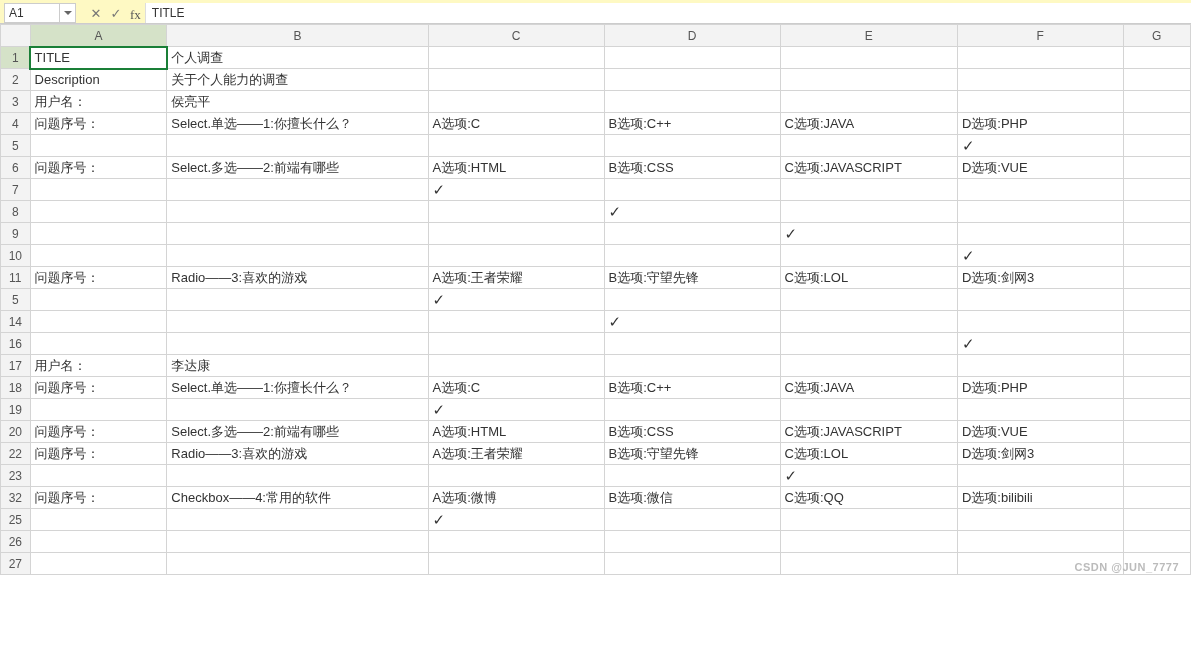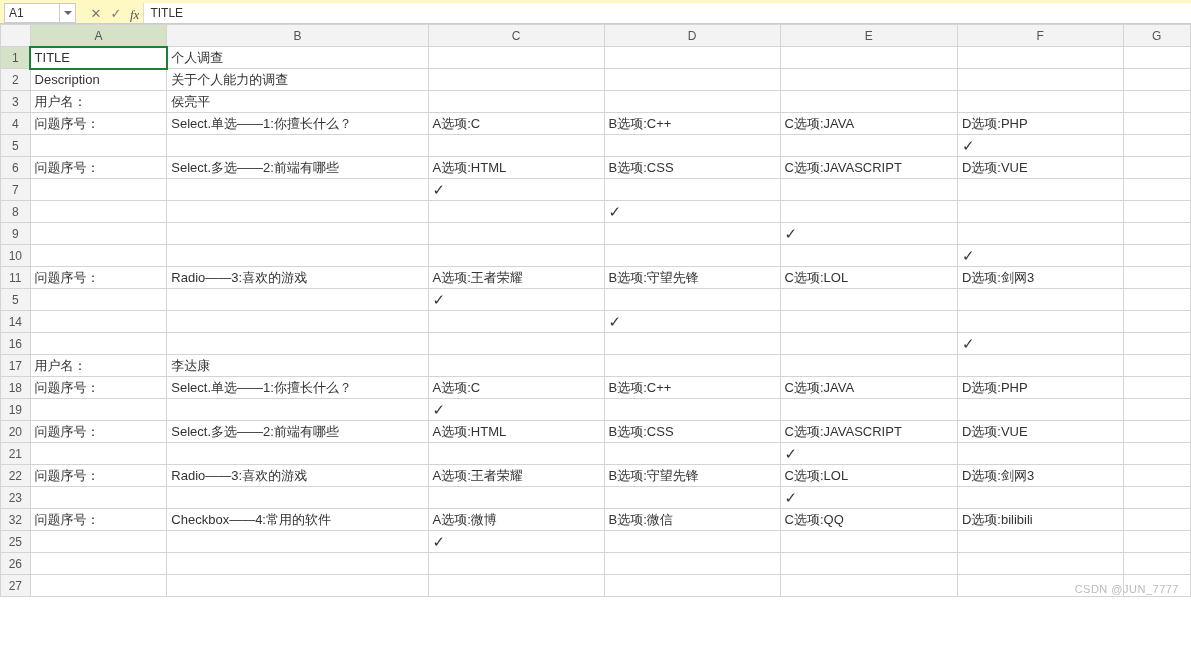--- a/index.html
+++ b/index.html
@@ -2,39 +2,39 @@
 <html><head>
 <meta charset="utf-8">
 <style>
   * { box-sizing: border-box; margin: 0; padding: 0; }
   html, body { width: 1191px; height: 667px; font-family: "Segoe UI", Arial, sans-serif; font-size: 13px; background: #fff; color: #333; overflow: hidden; }
   .formula-bar { display: flex; align-items: flex-end; height: 24px; border-bottom: 1px solid #ccc; background: #fef9c3; }
   .name-box { width: 56px; height: 20px; margin-left: 4px; border: 1px solid #ccc; background: #fff; padding: 0 4px; font-size: 12px; line-height: 18px; }
   .nb-arrow { width: 16px; height: 20px; border: 1px solid #ccc; border-left: none; display: flex; align-items: center; justify-content: center; background: #fff; }
   .fb-sep { width: 10px; }
   .fb-icon { width: 20px; height: 20px; display: flex; align-items: center; justify-content: center; color: #777; }
-  .fb-fx { font-style: italic; font-family: "Times New Roman", serif; font-size: 13px; color: #555; margin: 0 4px; }
+  .fb-fx { font-family: "Times New Roman", serif; font-size: 13px; color: #555; margin: 0 4px; }
   .formula-input { flex: 1; height: 20px; border-left: 1px solid #ddd; padding: 0 6px; font-size: 12px; line-height: 20px; background: #fff; }
   .sheet-area { position: relative; }
   table.sheet { border-collapse: collapse; table-layout: fixed; }
   .sheet th, .sheet td { border: 1px solid #d4d4d4; height: 22px; font-weight: normal; vertical-align: middle; padding: 0 4px; white-space: nowrap; overflow: hidden; }
   th.col-head { background: #f3f3f3; text-align: center; font-size: 12px; color: #555; }
   th.row-head { background: #f3f3f3; text-align: center; font-size: 12px; color: #555; width: 30px; }
   th.corner { background: #f3f3f3; width: 30px; }
   .col-A { width: 140px; }
   .col-B { width: 265px; }
   .col-C { width: 180px; }
   .col-D { width: 180px; }
   .col-E { width: 180px; }
   .col-F { width: 170px; }
   .col-G { width: 70px; }
   .selected-hdr { background: #d5e2c8 !important; color: #2e5c1f; }
   td.sel-cell { outline: 2px solid #1a7f37; outline-offset: -1px; background: #fff; }
   .check { font-size: 15px; }
-  .watermark { position: absolute; right: 12px; bottom: 2px; font-size: 11px; color: #bbb; font-family: Arial, sans-serif; letter-spacing: 0.5px; }
+  .watermark { position: absolute; right: 12px; bottom: 2px; font-size: 11px; color: #bbb; font-family: Arial, sans-serif; letter-spacing: 0.5px; font-weight: bold; }
 </style>
 </head>
 <body>
 
 <div class="formula-bar">
   <div class="name-box">A1</div>
   <div class="nb-arrow">
     <svg width="8" height="8" viewBox="0 0 8 8">
         <path d="M0 2 L4 6 L8 2 Z" fill="#666"></path>
       </svg>
@@ -235,30 +235,20 @@
           <th class="row-head">20</th>
           <td class="col-A">问题序号：</td>
           <td class="col-B">Select.多选——2:前端有哪些</td>
           <td class="col-C">A选项:HTML</td>
           <td class="col-D">B选项:CSS</td>
           <td class="col-E">C选项:JAVASCRIPT</td>
           <td class="col-F">D选项:VUE</td>
           <td class="col-G"></td>
         </tr>
         <tr>
-          <th class="row-head">21</th>
-          <td class="col-A"></td>
-          <td class="col-B"></td>
-          <td class="col-C"></td>
-          <td class="col-D"></td>
-          <td class="col-E"><span class="check">✓</span></td>
-          <td class="col-F"></td>
-          <td class="col-G"></td>
-        </tr>
-        <tr>
           <th class="row-head">22</th>
           <td class="col-A">问题序号：</td>
           <td class="col-B">Radio——3:喜欢的游戏</td>
           <td class="col-C">A选项:王者荣耀</td>
           <td class="col-D">B选项:守望先锋</td>
           <td class="col-E">C选项:LOL</td>
           <td class="col-F">D选项:剑网3</td>
           <td class="col-G"></td>
         </tr>
         <tr>

